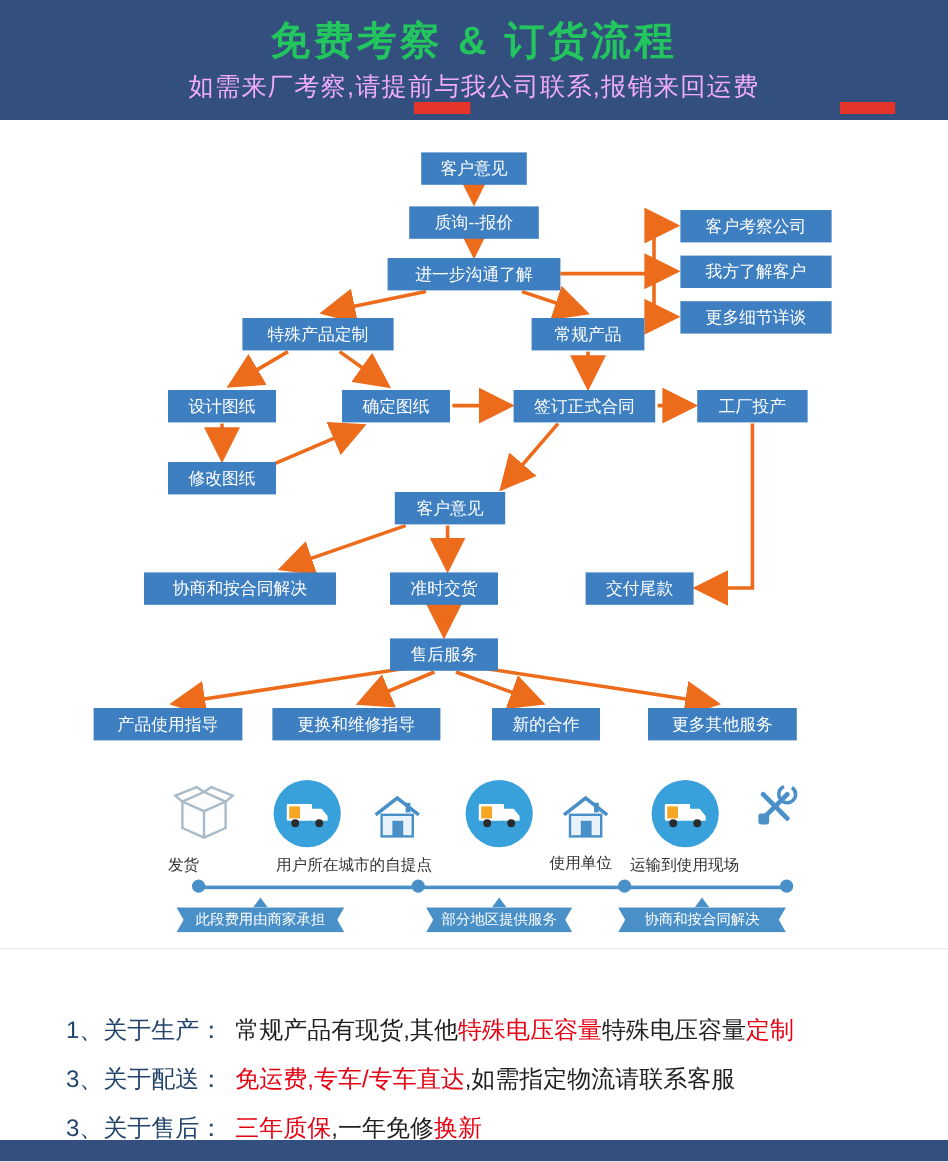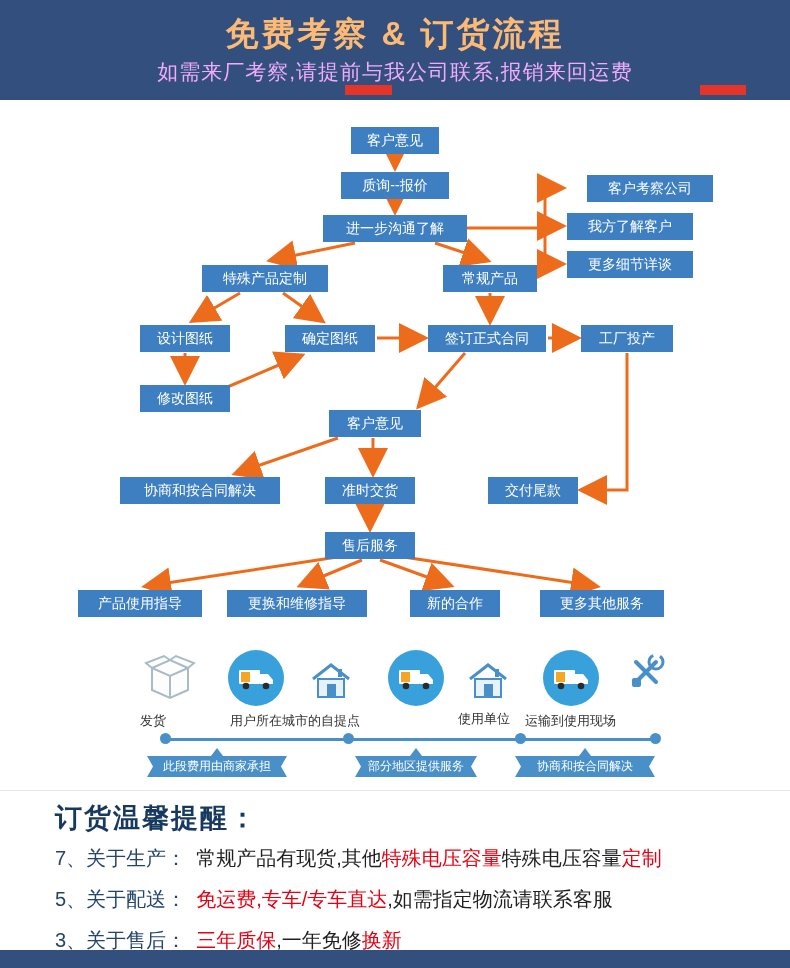--- a/index.html
+++ b/index.html
@@ -2,21 +2,21 @@
 <html><head>
 <meta charset="utf-8">
 <style>
   html,body{margin:0;padding:0;background:#fff;}
   #page{position:relative;width:790px;height:968px;background:#fff;overflow:hidden;
         font-family:"Liberation Sans","DejaVu Sans",sans-serif;}
 
   
   .hdr{position:absolute;left:0;top:0;width:790px;height:100px;background:#324f7d;}
   .hdr-title{position:absolute;left:0;top:12px;width:790px;text-align:center;
-             color:#fdba74;font-size:33px;font-weight:bold;letter-spacing:3px;}
+             color:#22c55e;font-size:33px;font-weight:bold;letter-spacing:3px;}
   .hdr-sub{position:absolute;left:0;top:58px;width:790px;text-align:center;
            color:#f0abfc;font-size:21px;letter-spacing:1px;}
   .redbar{position:absolute;top:85px;height:10px;background:#e5342a;}
   .rb1{left:345px;width:47px;}
   .rb2{left:700px;width:46px;}
 
   
   #arrows{position:absolute;left:0;top:0;pointer-events:none;}
   .node{position:absolute;height:27px;line-height:27px;background:#3e7fc1;color:#fff;
         font-size:14px;text-align:center;white-space:nowrap;}
@@ -89,21 +89,21 @@
       <path d="M344 556 L147 586" marker-end="url(#ah)"></path>
       <path d="M362 560 L302 585" marker-end="url(#ah)"></path>
       <path d="M380 560 L449 585" marker-end="url(#ah)"></path>
       <path d="M397 556 L595 586" marker-end="url(#ah)"></path>
     </g>
   </svg>
 
   <div class="node" style="left:351px;top:127px;width:88px">客户意见</div>
   <div class="node" style="left:341px;top:172px;width:108px">质询--报价</div>
   <div class="node" style="left:323px;top:215px;width:144px">进一步沟通了解</div>
-  <div class="node" style="left:587px;top:175px;width:126px">客户考察公司</div>
+  <div class="node" style="left:567px;top:175px;width:126px">客户考察公司</div>
   <div class="node" style="left:567px;top:213px;width:126px">我方了解客户</div>
   <div class="node" style="left:567px;top:251px;width:126px">更多细节详谈</div>
   <div class="node" style="left:202px;top:265px;width:126px">特殊产品定制</div>
   <div class="node" style="left:443px;top:265px;width:94px">常规产品</div>
   <div class="node" style="left:140px;top:325px;width:90px">设计图纸</div>
   <div class="node" style="left:285px;top:325px;width:90px">确定图纸</div>
   <div class="node" style="left:428px;top:325px;width:118px">签订正式合同</div>
   <div class="node" style="left:581px;top:325px;width:92px">工厂投产</div>
   <div class="node" style="left:140px;top:385px;width:90px">修改图纸</div>
   <div class="node" style="left:329px;top:410px;width:92px">客户意见</div>
@@ -188,28 +188,27 @@
   <div class="tl-dot" style="left:650px"></div>
   <div class="tl-tri" style="left:211px"></div>
   <div class="tl-tri" style="left:410px"></div>
   <div class="tl-tri" style="left:579px"></div>
   <div class="ribbon" style="left:147px;width:140px">此段费用由商家承担</div>
   <div class="ribbon" style="left:355px;width:122px">部分地区提供服务</div>
   <div class="ribbon" style="left:515px;width:140px">协商和按合同解决</div>
 
   <div class="divider"></div>
 
-  <div class="rem-h">订货温馨提醒：</div>
 
   <div class="rem-line l1">
-    <span class="lbl">7、关于生产：</span><span>常规产品有现货,其他</span><span class="red">特殊电压容量</span><span>特殊电压容量</span><span class="red">定制</span>
+    <span class="lbl">1、关于生产：</span><span>常规产品有现货,其他</span><span class="red">特殊电压容量</span><span>特殊电压容量</span><span class="red">定制</span>
   </div>
 
   <div class="rem-line l2">
-    <span class="lbl">5、关于配送：</span><span class="red">免运费,专车/专车直达</span><span>,如需指定物流请联系客服</span>
+    <span class="lbl">3、关于配送：</span><span class="red">免运费,专车/专车直达</span><span>,如需指定物流请联系客服</span>
   </div>
 
   <div class="rem-line l3">
     <span class="lbl">3、关于售后：</span><span class="red">三年质保</span><span>,一年免修</span><span class="red">换新</span>
   </div>
 
   <div class="foot"></div>
 
 </div>
 

